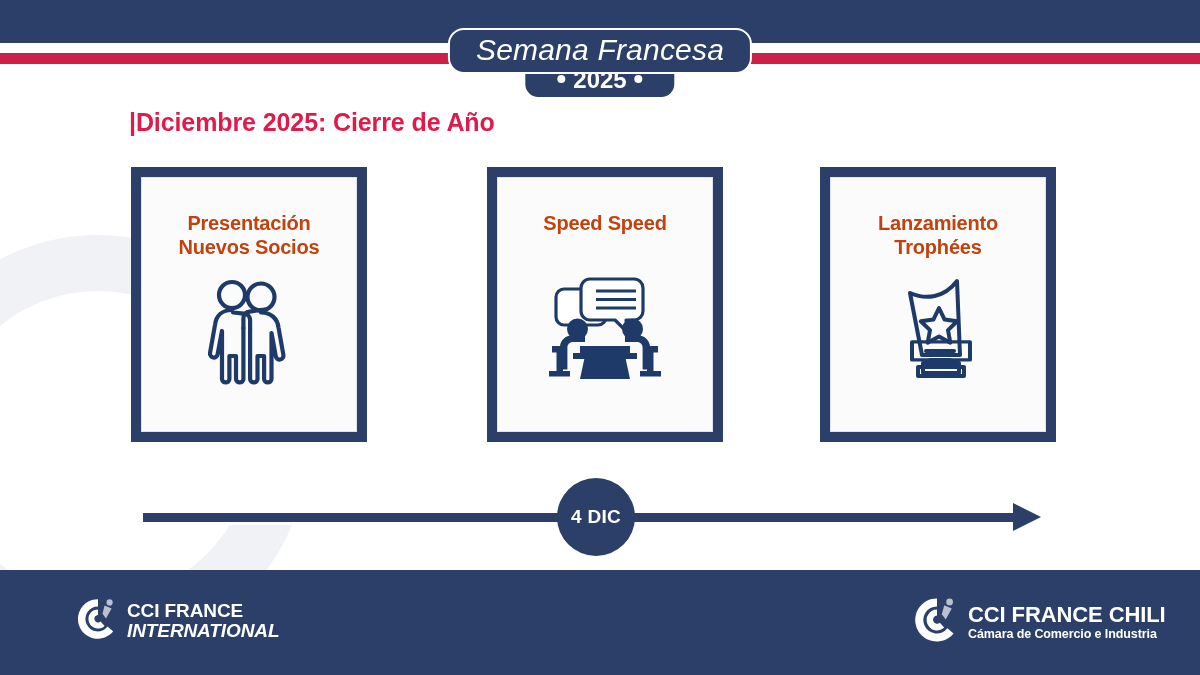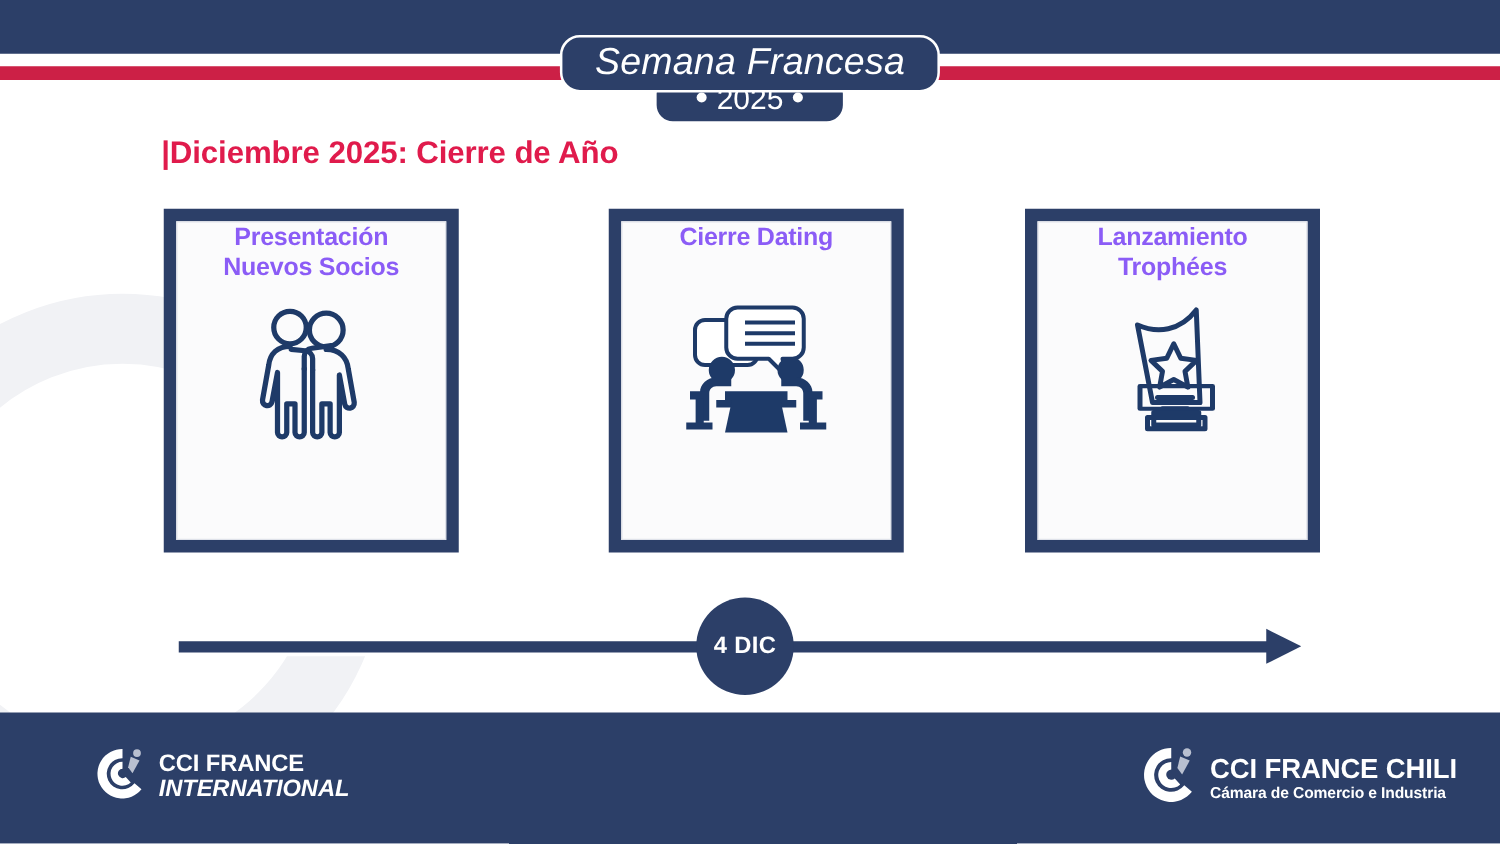--- a/index.html
+++ b/index.html
@@ -88,21 +88,21 @@
     position: absolute;
     left: 50%;
     transform: translateX(-50%);
     top: 60px;
     padding: 6px 24px 5px 24px;
     background: #2c3f68;
     border: 2.5px solid #ffffff;
     border-radius: 15px;
     color: #ffffff;
     font-size: 24px;
-    font-weight: 400;
+    font-weight: 700;
     line-height: 24px;
     white-space: nowrap;
     z-index: 6;
   }
   .badge-bottom .dot {
     display: inline-block;
     width: 8px; height: 8px;
     border-radius: 50%;
     background: #ffffff;
     vertical-align: 5px;
@@ -147,21 +147,22 @@
     box-sizing: border-box;
     display: flex;
     flex-direction: column;
     align-items: center;
   }
   .card-1 { left: 131px; }
   .card-2 { left: 487px; }
   .card-3 { left: 820px; }
 
   .card-title {
-    color: #8b5cf6;
+    margin-top: 33px;
+    color: #c2410c;
     font-size: 20px;
     font-weight: bold;
     line-height: 24px;
     text-align: center;
     letter-spacing: -0.2px;
     padding: 0 6px;
   }
   .card-icon {
     margin-top: 12px;
     flex: 0 0 auto;
@@ -294,21 +295,21 @@
 
             <path d="M61.1 58 L61.1 49 C61.1 45.5 58.5 43 55 42.6 L44 41.5"></path>
           </svg>
         </div>
       </div>
     </div>
 
     <div class="card card-2">
       <div class="card-inner">
         <div class="card-title">
-          <div>Cierre Dating</div>
+          <div>Speed Speed</div>
         </div>
         <div class="card-icon" style="margin-top:22px">
           <svg width="150" height="128" viewBox="0 0 150 128" fill="none" stroke="#1e3a68" stroke-width="3.2" stroke-linejoin="round">
 
             <path d="M34 32 h34 a8 8 0 0 1 8 8 v20 a8 8 0 0 1 -8 8 h-14 l-9 13 1 -13 h-12 a8 8 0 0 1 -8 -8 v-20 a8 8 0 0 1 8 -8 z" fill="#ffffff"></path>
 
             <path d="M60 22 h44 a9 9 0 0 1 9 9 v23 a9 9 0 0 1 -9 9 h-8 l3 14 -14 -14 h-25 a9 9 0 0 1 -9 -9 v-23 a9 9 0 0 1 9 -9 z" fill="#ffffff"></path>
             <line x1="66" y1="34" x2="106" y2="34"></line>
             <line x1="66" y1="42.5" x2="106" y2="42.5"></line>
             <line x1="66" y1="51" x2="106" y2="51"></line>

